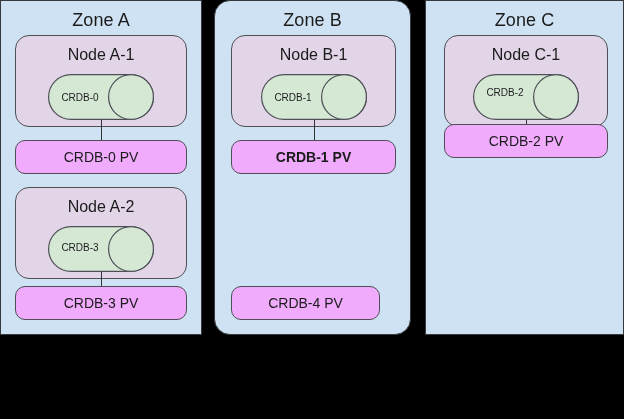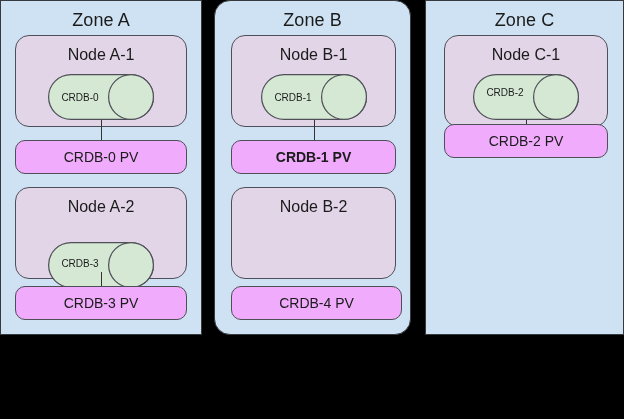--- a/index.html
+++ b/index.html
@@ -103,21 +103,21 @@
         <ellipse cx="83" cy="23" rx="22.4" ry="22.4" fill="#d5e8d4" stroke="#4f4f57" stroke-width="1.2"></ellipse>
       </svg>
       <div class="cyl-label" style="width:64px;">CRDB-0</div>
     </div>
     <div class="connector" style="left:100px; top:119px; height:22px;"></div>
     <div class="pv" style="left:14px; top:139px; width:172px; height:34px;">CRDB-0 PV</div>
 
     <div class="node" style="left:14px; top:186px; width:172px; height:92px;">
       <div class="node-title">Node A-2</div>
     </div>
-    <div class="cyl" style="left:47px; top:225px; width:106px; height:42px;margin-top:16px;">
+    <div class="cyl" style="left:47px; top:225px; width:106px; height:42px;">
       <svg width="106" height="46" viewBox="0 0 106 46">
         <path d="M23,0.6 H83 A22.4,22.4 0 0 1 83,45.4 H23 A22.4,22.4 0 0 1 23,0.6 Z" fill="#d5e8d4" stroke="#4f4f57" stroke-width="1.2"></path>
         <ellipse cx="83" cy="23" rx="22.4" ry="22.4" fill="#d5e8d4" stroke="#4f4f57" stroke-width="1.2"></ellipse>
       </svg>
       <div class="cyl-label" style="width:64px;">CRDB-3</div>
     </div>
     <div class="connector" style="left:100px; top:271px; height:22px;"></div>
     <div class="pv" style="left:14px; top:285px; width:172px; height:34px;">CRDB-3 PV</div>
   </div>
 
@@ -130,24 +130,21 @@
     <div class="cyl" style="left:46px; top:73px; width:106px; height:46px;">
       <svg width="106" height="46" viewBox="0 0 106 46">
         <path d="M23,0.6 H83 A22.4,22.4 0 0 1 83,45.4 H23 A22.4,22.4 0 0 1 23,0.6 Z" fill="#d5e8d4" stroke="#4f4f57" stroke-width="1.2"></path>
         <ellipse cx="83" cy="23" rx="22.4" ry="22.4" fill="#d5e8d4" stroke="#4f4f57" stroke-width="1.2"></ellipse>
       </svg>
       <div class="cyl-label" style="width:64px;text-align:center;">CRDB-1</div>
     </div>
     <div class="connector" style="left:99px; top:119px; height:22px;"></div>
     <div class="pv" style="left:16px; top:139px; width:165px; height:34px;font-weight:bold;">CRDB-1 PV</div>
 
-    <div class="node" style="left:16px; top:186px; width:165px; height:92px;">
-      <div class="node-title">Node B-2</div>
-    </div>
-    <div class="pv" style="left:16px; top:285px; width:171px; height:34px;">CRDB-4 PV</div>
+    <div class="pv" style="left:16px; top:285px; width:149px; height:34px;">CRDB-4 PV</div>
   </div>
 
   <div class="zone" style="left:425px; width:199px;">
     <div class="zone-title">Zone C</div>
 
     <div class="node" style="left:18px; top:34px; width:164px; height:92px;">
       <div class="node-title">Node C-1</div>
     </div>
     <div class="cyl" style="left:47px; top:73px; width:106px; height:36px;">
       <svg width="106" height="46" viewBox="0 0 106 46">

